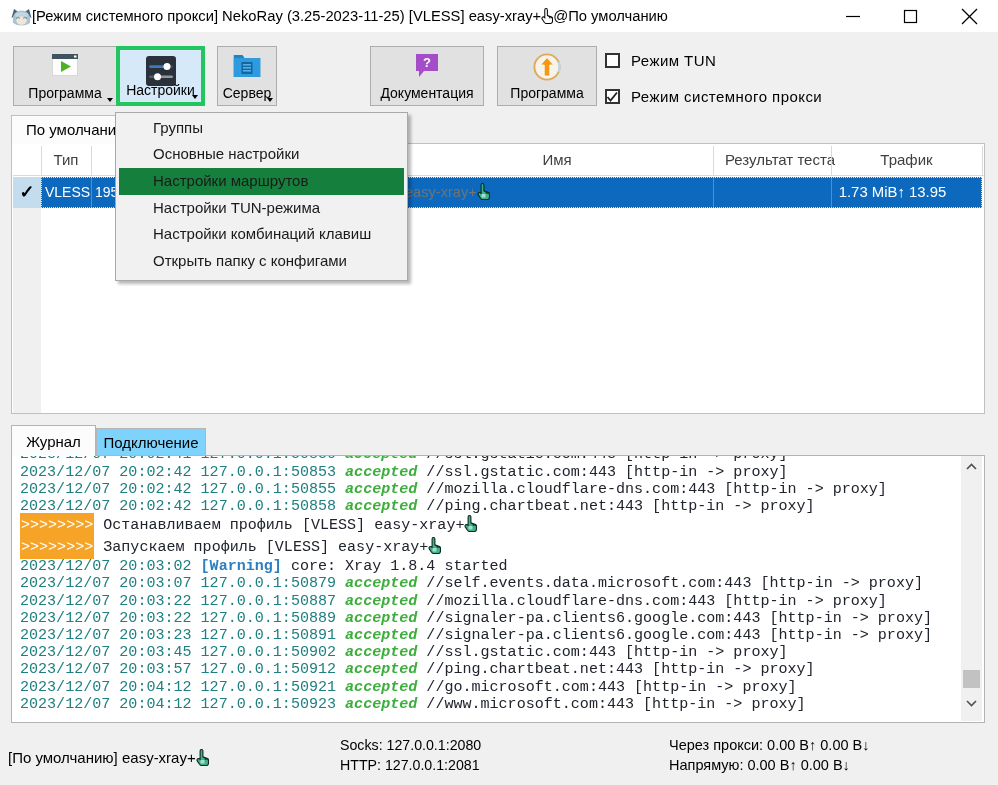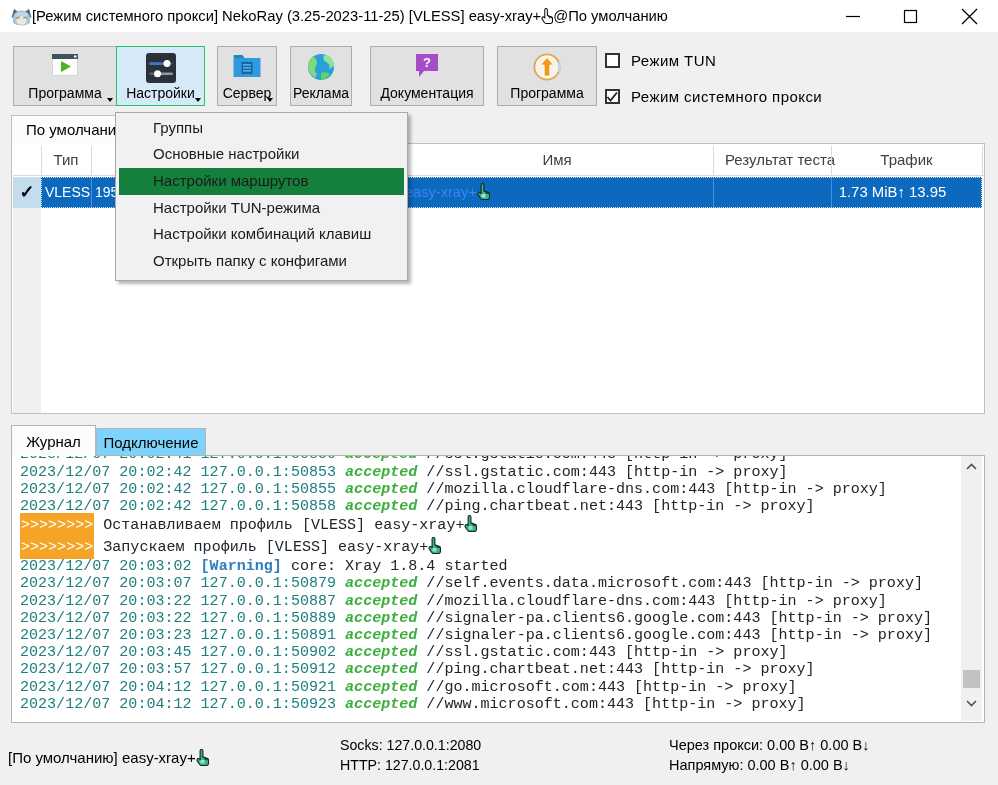--- a/index.html
+++ b/index.html
@@ -12,21 +12,21 @@
   #titlebar { left:0; top:0; width:998px; height:32px; background:#ffffff; }
   #title-text { left:32px; top:0; height:32px; line-height:32px; font-size:14.75px; color:#000; white-space:nowrap; }
 
   
   .tbtn { top:46px; height:60px; background:#e1e1e1; border:1px solid #adadad; }
   .tbtn .lbl { position:absolute; left:0; right:0; bottom:4px; text-align:center;
      font-size:14px; color:#000; }
   .tbtn .drop { position:absolute; right:3px; bottom:3px; width:0; height:0;
      border-left:3.5px solid transparent; border-right:3.5px solid transparent; border-top:4.5px solid #000; }
   .tbtn svg { position:absolute; left:50%; top:6px; transform:translateX(-50%); }
-  #btn-settings { background:#d5e9f9; border:1px solid #22c55e; }
+  #btn-settings { background:#d5e9f9; border:4px solid #22c55e; }
 
   
   .cb { width:15px; height:15px; background:#fff; border:2px solid #333; }
   .cb-lbl { font-size:15px; letter-spacing:0.45px; color:#000; line-height:18px; }
 
   
   #ptab { left:11px; top:115px; width:120px; height:29px; z-index:2; background:#fcfcfc;
      border:1px solid #c0c0c0; border-bottom:none; font-size:15px; color:#000;
      padding-left:14px; line-height:28px; }
   #ppane { left:11px; top:143px; width:974px; height:271px; background:#ffffff; border:1px solid #c0c0c0; }
@@ -121,29 +121,20 @@
     <svg width="27" height="24" viewBox="0 0 27 24">
       <path d="M0,2 h9 l2,3 h16 v19 h-27 z" fill="#1f86c4"></path>
       <rect x="0" y="5" width="27" height="19" fill="#2e9be0"></rect>
       <rect x="8" y="9" width="11" height="12" fill="#1565a0"></rect>
       <rect x="9.5" y="11" width="8" height="1.6" fill="#56b0e8"></rect>
       <rect x="9.5" y="14" width="8" height="1.6" fill="#56b0e8"></rect>
       <rect x="9.5" y="17" width="8" height="1.6" fill="#56b0e8"></rect>
     </svg>
     <div class="lbl">Сервер</div>
       <div class="drop"></div>
-  </div>
-  <div class="abs tbtn" style="left:290px; width:62px;">
-    <svg width="28" height="28" viewBox="0 0 28 28">
-      <circle cx="14" cy="14" r="13" fill="#2aa0d8"></circle>
-      <path d="M6,3 Q12,8 9,13 Q6,17 10,21 L8,25 Q1,20 1,13 Q1,7 6,3 Z" fill="#7ed87f"></path>
-      <path d="M17,2 Q15,7 19,9 Q24,11 22,16 L27,13 Q27,6 22,3 Z" fill="#8fe29b"></path>
-      <path d="M14,20 Q19,18 23,21 Q20,26 14,27 Z" fill="#63d45e"></path>
-    </svg>
-    <div class="lbl">Реклама</div>
   </div>
   <div class="abs tbtn" style="left:370px; width:114px;">
     <svg width="26" height="26" viewBox="0 0 26 26">
       <path d="M2,1 h22 v17 h-14 l-5,6 v-6 h-3 z" fill="#a54dc8"></path>
       <text x="13" y="14" font-size="13" font-weight="bold" fill="#fff" text-anchor="middle" font-family="Liberation Sans">?</text>
     </svg>
     <div class="lbl">Документация</div>
   </div>
   <div class="abs tbtn" style="left:497px; width:100px;">
     <svg width="28" height="28" viewBox="0 0 28 28">
@@ -176,21 +167,21 @@
       <div class="hsep" style="left:700px"></div>
       <div class="hsep" style="left:818px"></div>
       <div class="hsep" style="left:969px"></div>
     </div>
     <div id="vhead-strip"></div>
     <div id="prow">
       <div style="position:absolute;left:0;top:0;width:28px;height:31px;background:#c3dcee;color:#000;font-size:18px;font-weight:bold;text-align:center;line-height:30px;">✓</div>
       <div style="position:absolute;left:28px;top:0;width:941px;height:31px;background:#0d69be;border:1px dotted rgba(225,238,250,0.9);"></div>
       <div style="position:absolute;left:32px;top:0;height:31px;line-height:31px;color:#fff;font-size:14px;">VLESS</div>
       <div style="position:absolute;left:82px;top:0;height:31px;line-height:31px;color:#fff;font-size:14px;">195.2.2.1</div>
-      <div style="position:absolute;left:392px;top:0;height:31px;line-height:31px;color:#3b82f6;font-size:14.6px;">easy-xray+<svg width="13" height="17" viewBox="0 0 13 17" style="vertical-align:-3px">
+      <div style="position:absolute;left:392px;top:0;height:31px;line-height:31px;color:#737373;font-size:14.6px;">easy-xray+<svg width="13" height="17" viewBox="0 0 13 17" style="vertical-align:-3px">
             <use href="#hand" fill="#3cb287" stroke="#0b2a1c"></use>
             <path d="M4.5,11 L8.5,11 L8.5,14.5 L4.5,14.5 Z" fill="#c4e9f5" opacity="0.75"></path>
           </svg></div>
       <div style="position:absolute;left:818px;top:0;width:123px;height:31px;line-height:31px;color:#fff;font-size:14.9px;text-align:center;">1.73 MiB↑ 13.95 MiB↓</div>
       <div style="position:absolute;left:78px;top:1px;width:1px;height:29px;background:#4a90d9;"></div>
       <div style="position:absolute;left:392px;top:1px;width:1px;height:29px;background:#4a90d9;"></div>
       <div style="position:absolute;left:700px;top:1px;width:1px;height:29px;background:#4a90d9;"></div>
       <div style="position:absolute;left:818px;top:1px;width:1px;height:29px;background:#4a90d9;"></div>
     </div>
   </div>

